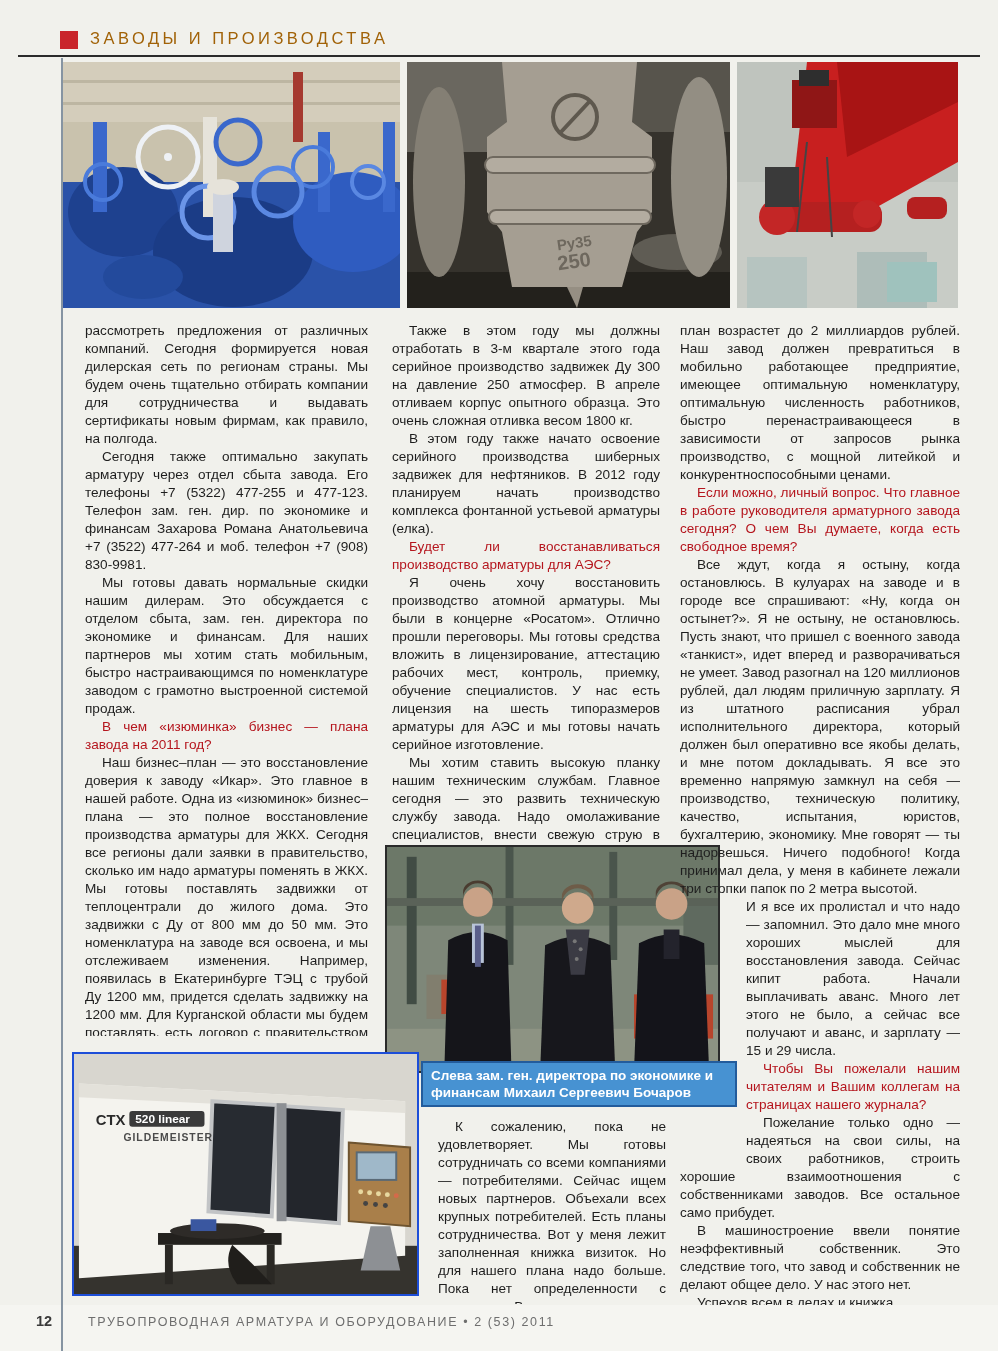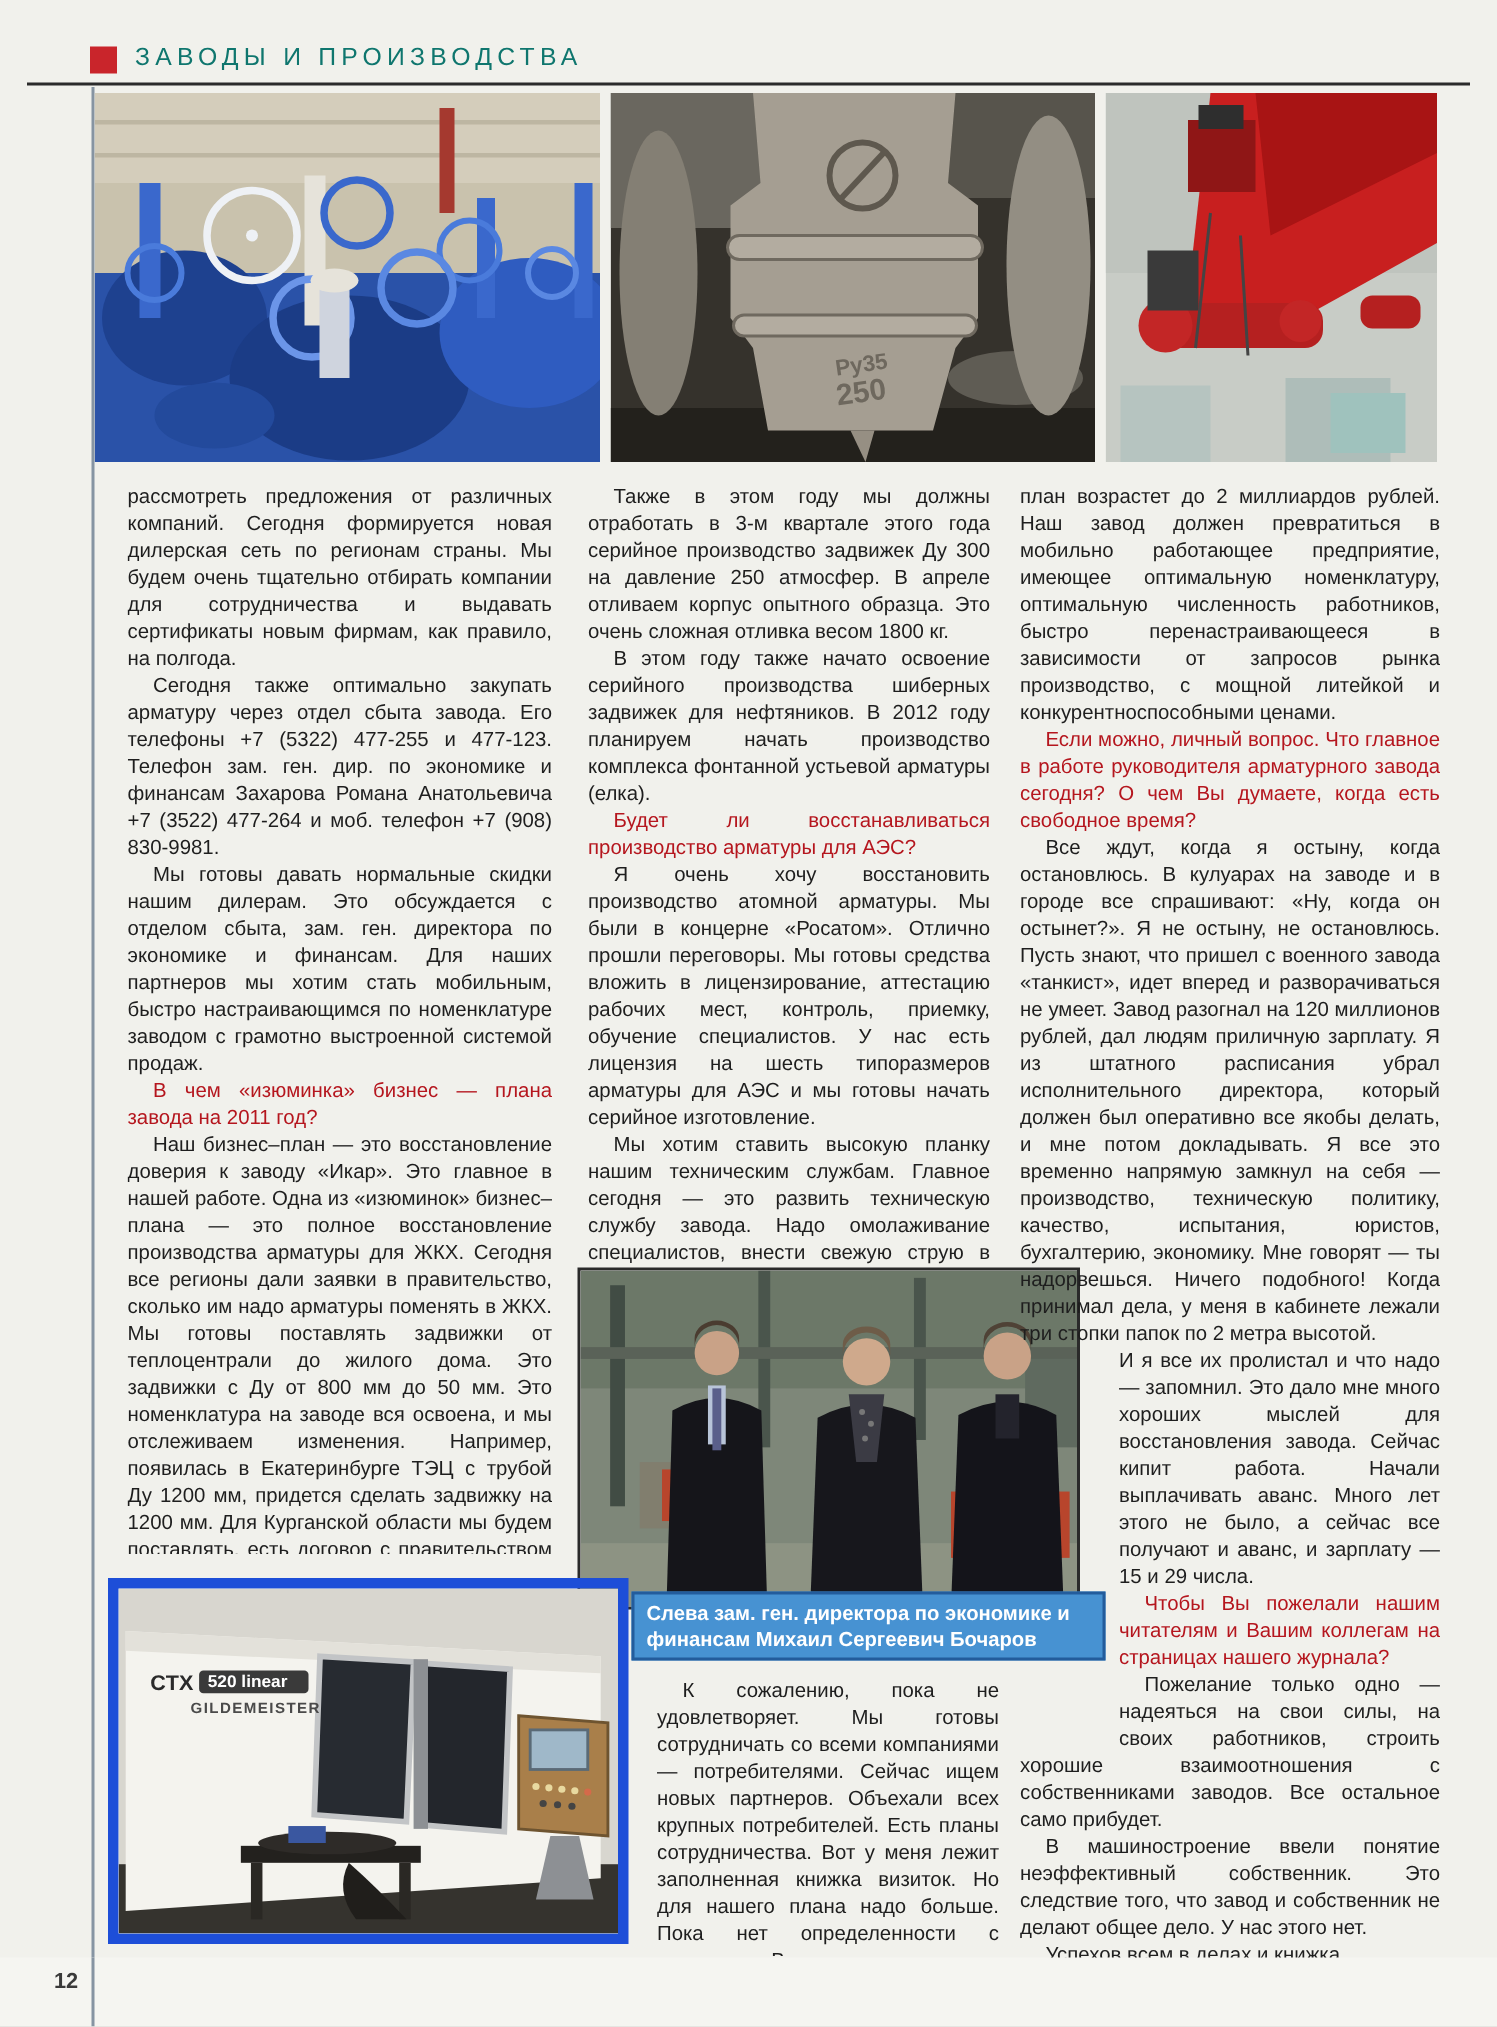--- a/index.html
+++ b/index.html
@@ -2,34 +2,34 @@
 <html lang="ru"><head>
 <meta charset="utf-8">
 <style>
   * { margin:0; padding:0; box-sizing:border-box; }
   html,body { width:998px; background:#d9d9d5; }
   body { font-family:"Liberation Sans", sans-serif; }
   .page { position:relative; width:998px; height:1351px; background:#f1f1ec; overflow:hidden; }
 
   
   .kicker-square { position:absolute; left:60px; top:31px; width:18px; height:18px; background:#c9252b; }
-  .kicker-title { position:absolute; left:90px; top:29px; font-size:16.5px; letter-spacing:3.5px; color:#0f766e; font-weight:400; }
+  .kicker-title { position:absolute; left:90px; top:29px; font-size:16.5px; letter-spacing:3.5px; color:#a16207; font-weight:400; }
   .header-rule { position:absolute; left:18px; top:55px; width:962px; height:2px; background:#2b2b2b; }
   .left-rule { position:absolute; left:61px; top:58px; width:2px; height:1293px; background:#8694a2; }
 
   
   .photo { position:absolute; overflow:hidden; }
   .photo svg { display:block; width:100%; height:100%; }
   svg text { font-family:"Liberation Sans", sans-serif; }
   .ph-top { top:62px; height:246px; }
   .ph1 { left:63px;  width:337px; }
   .ph2 { left:407px; width:323px; }
   .ph3 { left:737px; width:221px; }
   .ph-men { left:385px; top:845px; width:335px; height:228px; border:2px solid #2a2a2a; }
-  .ph-cnc { left:72px; top:1052px; width:347px; height:244px; border:7px solid #1d4ed8; }
+  .ph-cnc { left:72px; top:1052px; width:347px; height:244px; border:2px solid #1d4ed8; }
 
   .men-caption { position:absolute; left:421px; top:1061px; width:316px; background:#4792d2;
     border:2px solid #235c9c; color:#ffffff; font-weight:700; font-size:13.5px; line-height:17px;
     padding:4px 8px; }
 
   
   .col { position:absolute; text-align:justify; font-size:13.6px; line-height:18px; color:#1e1e1e; overflow:hidden; }
   .col-1 { left:85px;  top:322px; width:283px; height:714px; }
   .col-2 { left:392px; top:322px; width:268px; height:524px; }
   .col-2b{ left:438px; top:1118px; width:228px; height:186px; }
@@ -233,14 +233,15 @@
       </div>
     <div class="colophon">
       <div class="rule"></div>
 
     </div>
   </div>
 
   <div class="footer-strip"></div>
   <div class="left-rule" style="top:1305px; height:46px;"></div>
   <div class="page-num">12</div>
+  <div class="journal-title">ТРУБОПРОВОДНАЯ АРМАТУРА И ОБОРУДОВАНИЕ • 2 (53) 2011</div>
 
 </div>
 
 </body></html>

